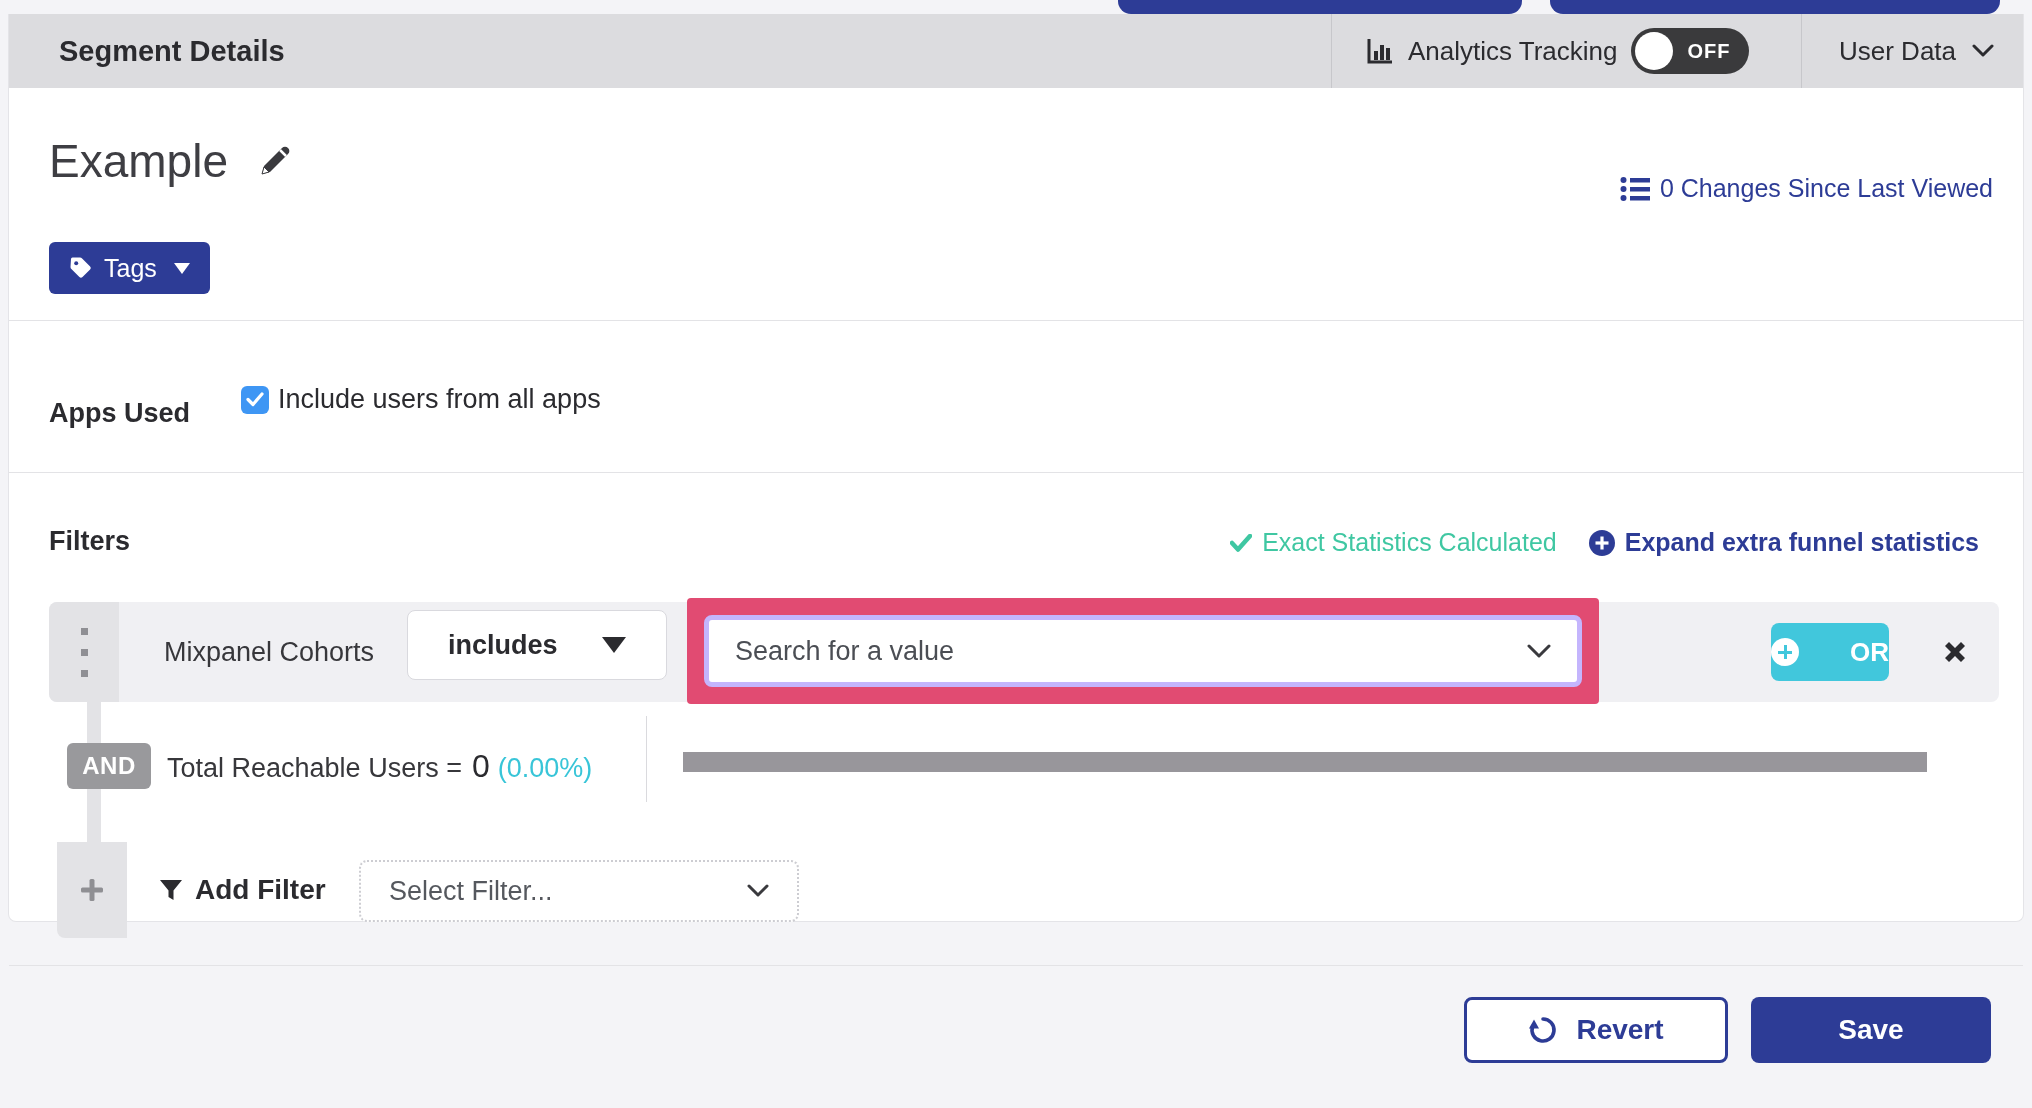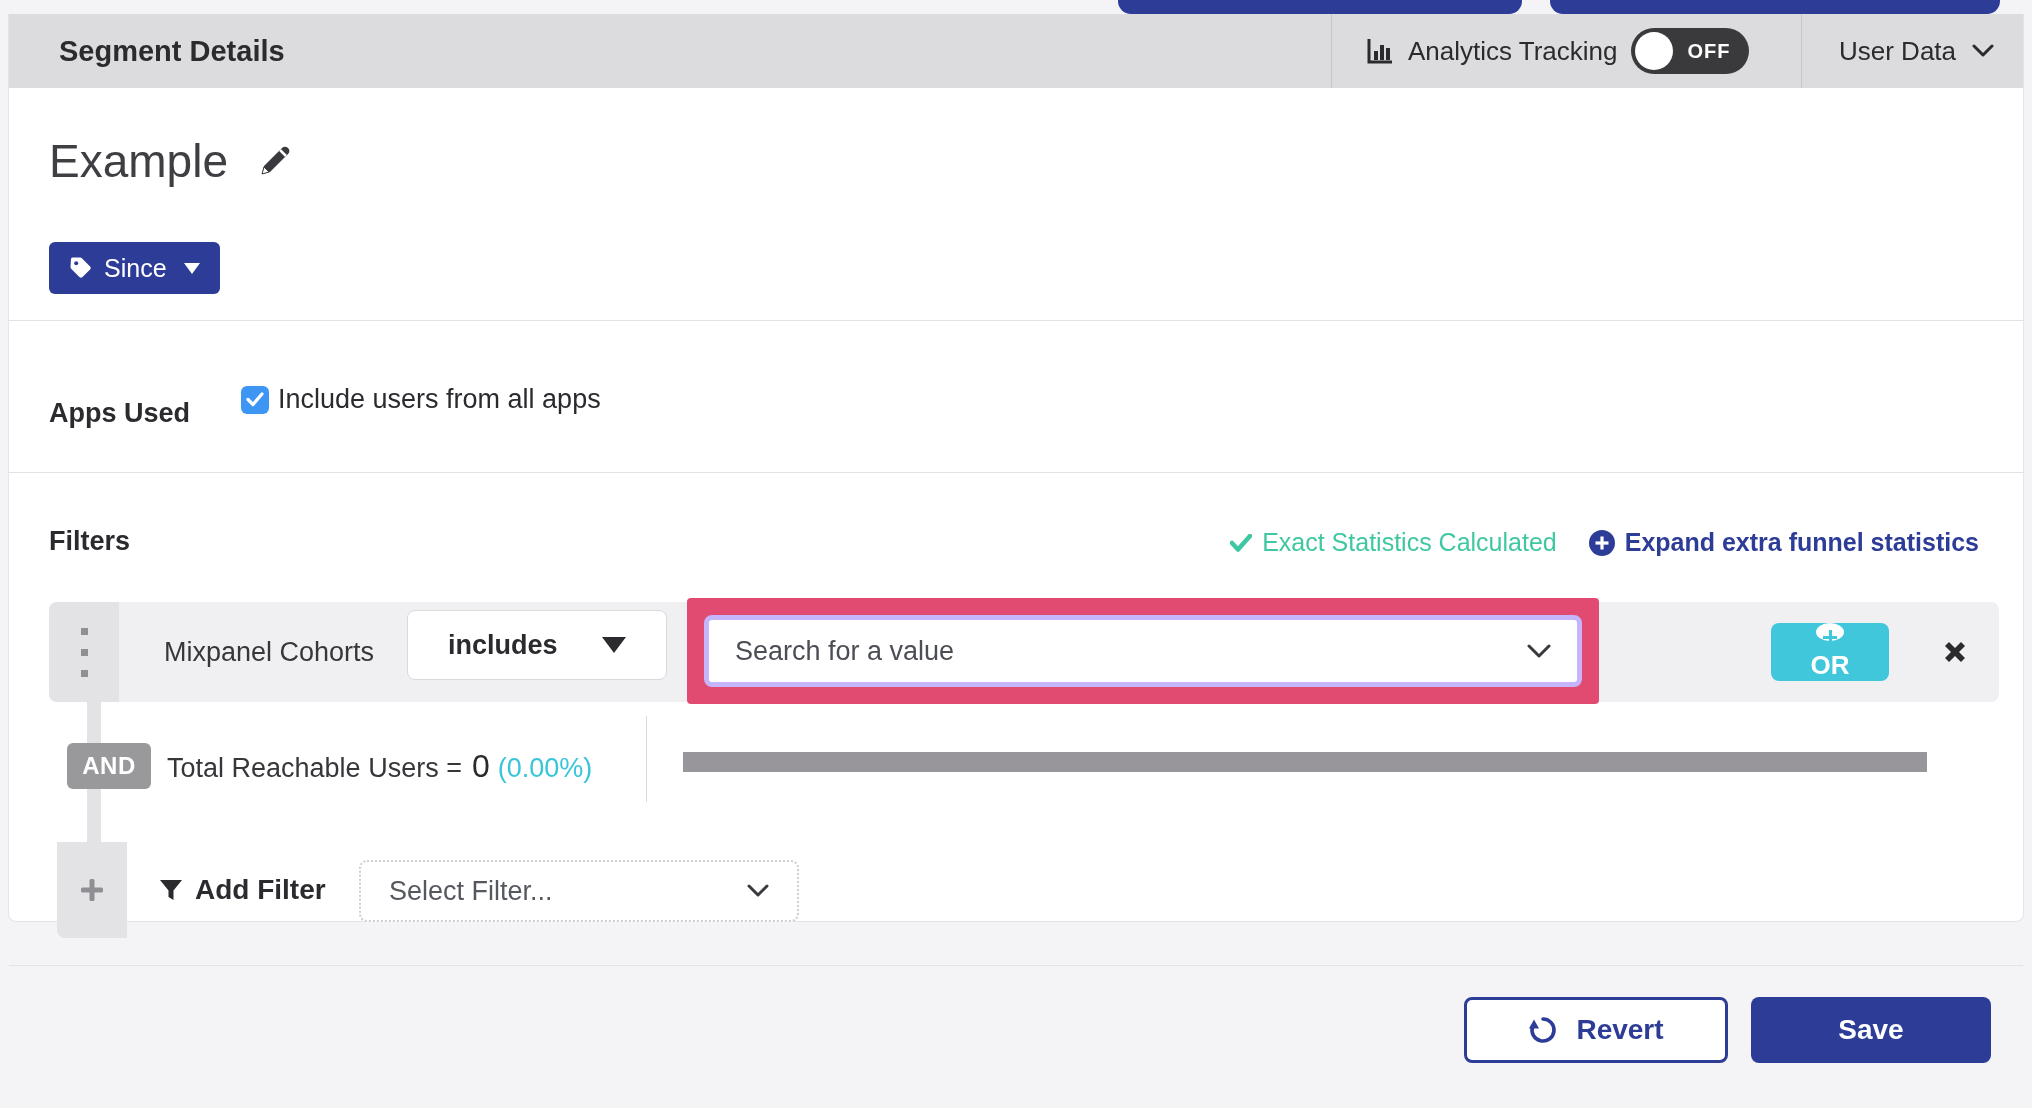--- a/index.html
+++ b/index.html
@@ -72,22 +72,22 @@
   .op-caret { margin-left:auto; }
 
   .pink-wrap { position:absolute; left:638px; top:-4px; width:912px; height:106px;
                background:#e14b72; border-radius:4px; }
   .val-select { position:absolute; left:17px; top:17px; width:878px; height:72px; background:#ffffff;
                 border:5px solid #c4b5fd; border-radius:8px; display:flex; align-items:center;
                 padding:0 26px; font-size:27px; color:#4b4e54; cursor:pointer; }
   .val-chev { margin-left:auto; }
 
   .or-btn { position:absolute; left:1722px; top:21px; width:118px; height:58px; background:#41c7dc;
-            border-radius:8px; display:flex; align-items:center; justify-content:flex-end; gap:9px;
-            color:#ffffff; font-size:26px; font-weight:bold; cursor:pointer;flex-direction:column; }
+            border-radius:8px; display:flex; align-items:center; justify-content:space-between; gap:9px;
+            color:#ffffff; font-size:26px; font-weight:bold; cursor:pointer; }
   .or-plus { width:28px; height:28px; background:#ffffff; border-radius:50%; position:relative; }
   .or-plus:before, .or-plus:after { content:""; position:absolute; background:#41c7dc; }
   .or-plus:before { left:7px; top:12.5px; width:14px; height:3.5px; }
   .or-plus:after { left:12.5px; top:7px; width:3.5px; height:14px; }
   .frow-close { position:absolute; left:1876px; top:0; height:100px; width:60px; display:flex;
                 align-items:center; justify-content:center; cursor:pointer; color:#2b2b2f; }
 
   
   .connector { position:absolute; left:78px; top:688px; width:14px; height:140px; background:#e3e3e6; }
   .and-badge { position:absolute; left:58px; top:729px; width:84px; height:46px; background:#99999c;
@@ -164,29 +164,42 @@
       <span class="seg-name-text">Example</span>
       <span>
         <svg width="42" height="42" viewBox="0 0 42 42">
             <path d="M8 34 L10 26 L28 8 a4 4 0 0 1 6 0 l0 0 a4 4 0 0 1 0 6 L16 32 Z" fill="#3a3a3e"></path>
             <path d="M8 34 L10 27 L15 32 Z" fill="#ffffff" stroke="#3a3a3e" stroke-width="1"></path>
             <line x1="26" y1="10" x2="32" y2="16" stroke="#ffffff" stroke-width="2.5"></line>
           </svg>
       </span>
     </div>
 
+    <div class="changes">
+      <span>
+        <svg width="30" height="26" viewBox="0 0 30 26">
+            <circle cx="3.5" cy="4" r="3" fill="#2d3c96"></circle>
+            <rect x="10" y="2" width="20" height="4.5" fill="#2d3c96"></rect>
+            <circle cx="3.5" cy="13" r="3" fill="#2d3c96"></circle>
+            <rect x="10" y="11" width="20" height="4.5" fill="#2d3c96"></rect>
+            <circle cx="3.5" cy="22" r="3" fill="#2d3c96"></circle>
+            <rect x="10" y="20" width="20" height="4.5" fill="#2d3c96"></rect>
+          </svg>
+      </span>
+      <span>0 Changes Since Last Viewed</span>
+    </div>
 
     <div class="tags-btn">
       <span>
         <svg width="24" height="24" viewBox="0 0 24 24">
             <path d="M2 3 a1.5 1.5 0 0 1 1.5-1.5 L11 1.5 a3 3 0 0 1 2.1 0.9 l8 8 a2.2 2.2 0 0 1 0 3.1 l-7.6 7.6 a2.2 2.2 0 0 1-3.1 0 l-8-8 A3 3 0 0 1 1.5 11 Z" fill="#ffffff"></path>
             <circle cx="7.2" cy="7.2" r="2" fill="#2d3c96"></circle>
           </svg>
       </span>
-      <span>Since</span>
+      <span>Tags</span>
       <span style="margin-left:6px;">
         <svg width="16" height="11" viewBox="0 0 16 11">
             <polygon points="0,0 16,0 8,11" fill="#ffffff"></polygon>
           </svg>
       </span>
     </div>
 
     <div class="sect-div" style="top:306px;"></div>
 
     <div class="apps-label">Apps Used</div>

